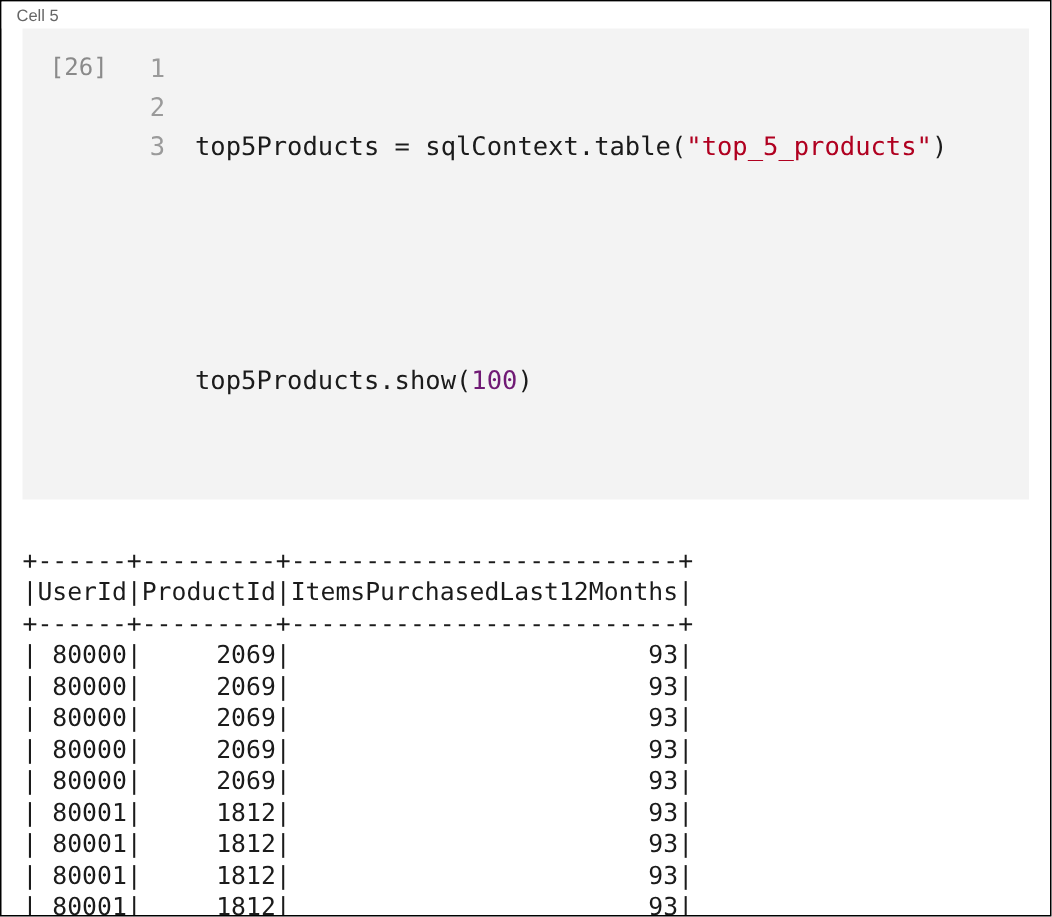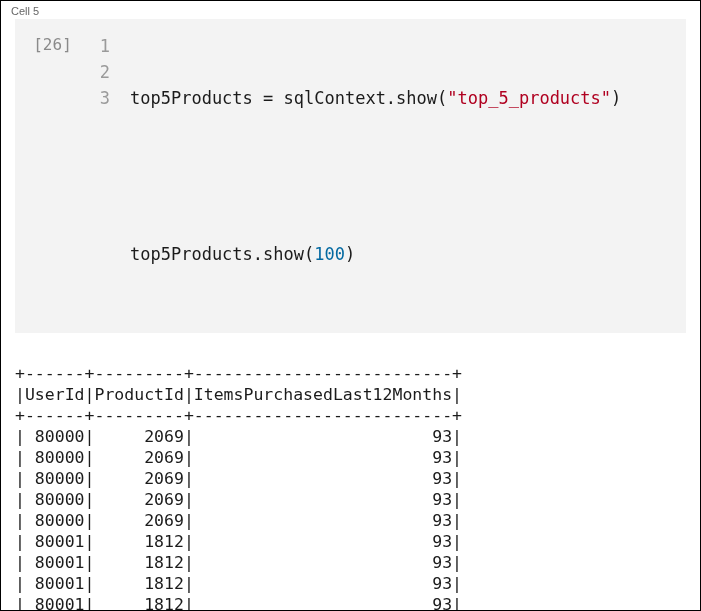--- a/index.html
+++ b/index.html
@@ -45,21 +45,21 @@
   .gutter div { height: 26px; }
   .code-lines {
     font-family: "Consolas","Menlo",monospace;
     font-size: 17px;
     color: #1b1b1b;
     line-height: 26px;
     white-space: pre;
   }
   .code-lines .line { height: 26px; }
   .str { color: #b00020; }
-  .num { color: #0369a1; }
+  .num { color: #701a75; }
   .output {
     margin: 30px 14px 0 14px;
     font-family: "Consolas","Menlo",monospace;
     font-size: 16.5px;
     color: #1b1b1b;
     line-height: 21px;
     white-space: pre;
     overflow: hidden;
   }
 </style>
@@ -69,21 +69,21 @@
 <div class="cell-header">Cell 5</div>
 
 <div class="code-block">
   <div class="exec-count">[26]</div>
   <div class="gutter">
     <div>1</div>
     <div>2</div>
     <div>3</div>
   </div>
   <div class="code-lines">
-    <div class="line"><span>top5Products = sqlContext.show(</span><span class="str">"top_5_products"</span><span>)</span></div>
+    <div class="line"><span>top5Products = sqlContext.table(</span><span class="str">"top_5_products"</span><span>)</span></div>
     <div class="line"></div>
     <div class="line"><span>top5Products.show(</span><span class="num">100</span><span>)</span></div>
   </div>
 </div>
 
 <div class="output" id="ascii-output">+------+---------+--------------------------+
 |UserId|ProductId|ItemsPurchasedLast12Months|
 +------+---------+--------------------------+
 | 80000|     2069|                        93|
 | 80000|     2069|                        93|

